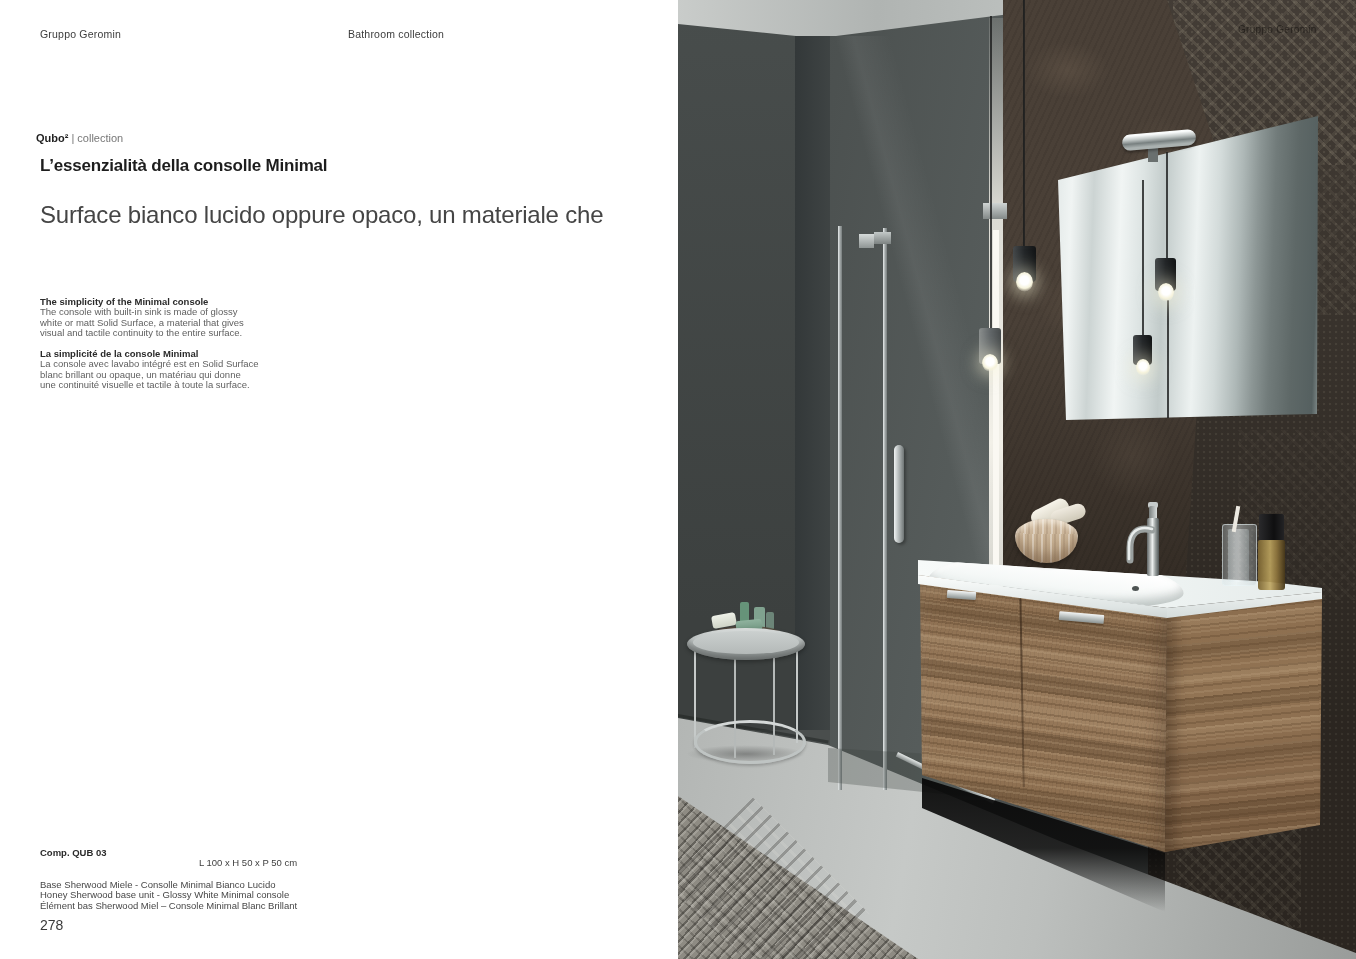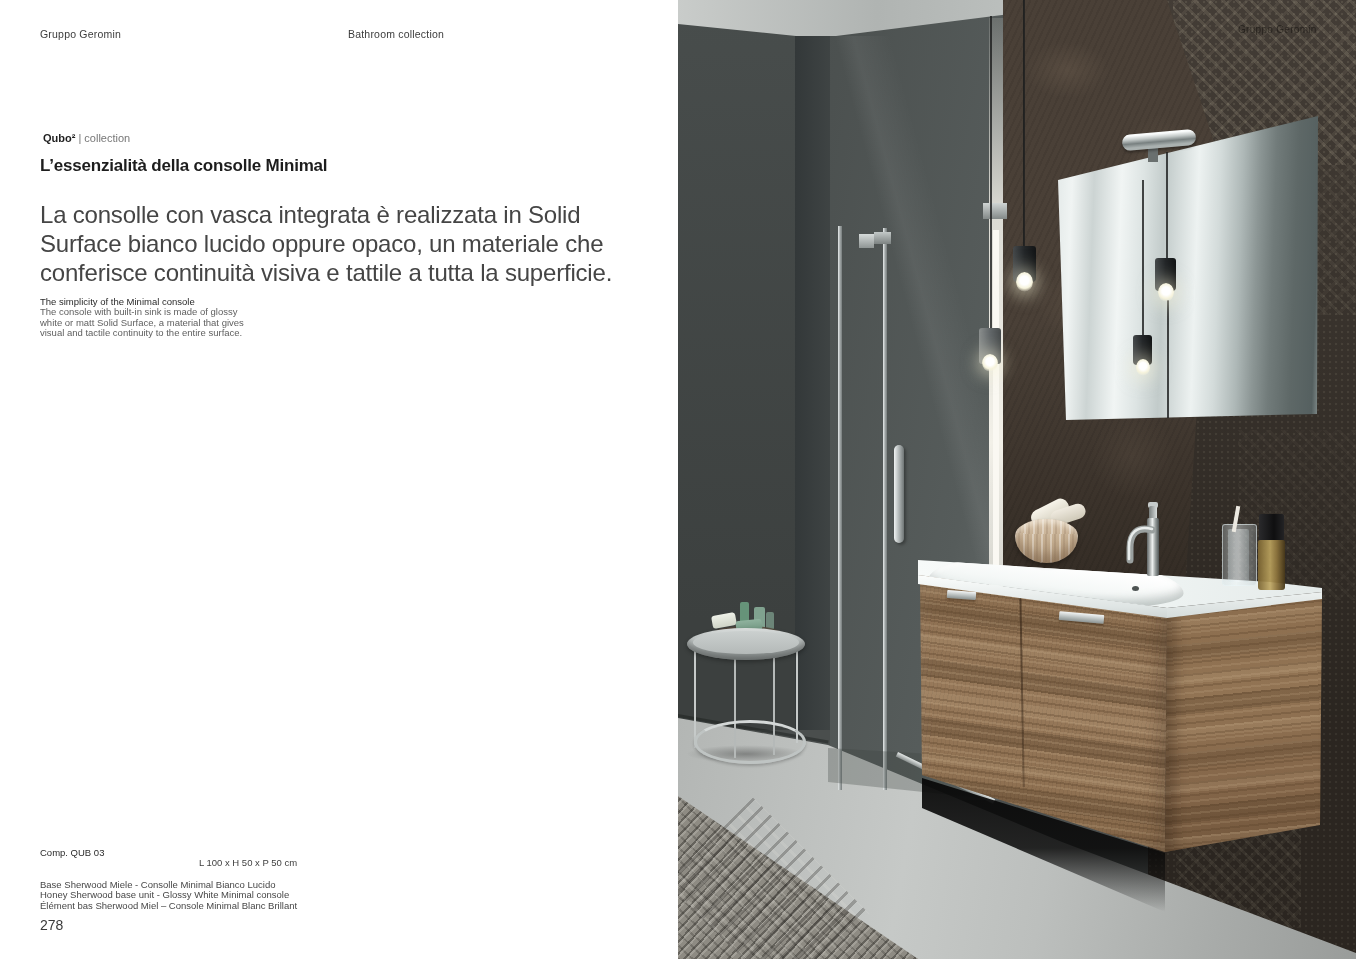--- a/index.html
+++ b/index.html
@@ -5,21 +5,21 @@
   html,body{margin:0;padding:0;background:#ffffff;}
   #spread{position:relative;width:1356px;height:959px;background:#ffffff;overflow:hidden;
           font-family:"Liberation Sans",sans-serif;}
   .abs{position:absolute;}
   
   .hdr{font-size:10.5px;color:#3c3c3c;letter-spacing:.2px;}
   .brand-line{font-size:11px;color:#777;}
   .brand-line b{color:#1f1f1f;font-weight:700;}
   .title{font-size:17px;font-weight:700;color:#1d1d1d;letter-spacing:-.2px;}
   .lead{font-size:24px;line-height:29px;font-weight:300;color:#454545;letter-spacing:-.2px;white-space:nowrap;}
-  .small-h{font-size:9.5px;font-weight:400;color:#2a2a2a;line-height:11px;white-space:nowrap;}
+  .small-h{font-size:9.5px;font-weight:700;color:#2a2a2a;line-height:11px;white-space:nowrap;}
   .small-t{font-size:9.5px;color:#5f5f5f;line-height:10.5px;white-space:nowrap;}
   .pagenum{font-size:14px;color:#3a3a3a;}
   
   #photo{position:absolute;left:678px;top:0;width:678px;height:959px;overflow:hidden;background:#4a4e4d;}
   .chrome-v{background:linear-gradient(90deg,#e8ecec,#9aa0a0 60%,#777d7d);}
   .bulb{border-radius:50%;
         background:radial-gradient(circle at 50% 42%,#ffffff 30%,#f6f3dc 55%,rgba(246,243,220,.35) 78%,rgba(246,243,220,0) 100%);
         box-shadow:0 0 16px 5px rgba(250,246,215,.5);}
   .pend-dark{border-radius:3px 3px 4px 4px;background:linear-gradient(90deg,#45494b,#232628 50%,#121415);}
   .cable{background:rgba(30,32,32,.82);}
@@ -31,37 +31,41 @@
 </style>
 </head>
 <body>
 
 <div id="spread">
 
   <div class="abs" style="left:0;top:0;width:678px;height:959px;background:#fff;">
     <div class="abs hdr" style="left:40px;top:28px;">Gruppo Geromin</div>
     <div class="abs hdr" style="left:348px;top:28px;">Bathroom collection</div>
 
-    <div class="abs brand-line" style="left:43px;top:132px;"><b>Qubo²</b><span> | collection</span></div>
+    <div class="abs brand-line" style="left:36px;top:132px;"><b>Qubo²</b><span> | collection</span></div>
 
     <div class="abs title" style="left:40px;top:156px;">L’essenzialità della consolle Minimal</div>
 
     <div class="abs" style="left:40px;top:200px;">
-      <div class="lead">La consolle con vasca integrata è realizzata in Solid</div>
       <div class="lead">Surface bianco lucido oppure opaco, un materiale che</div>
-      <div class="lead">conferisce continuità visiva e tattile a tutta la superficie.</div>
     </div>
 
     <div class="abs" style="left:40px;top:296px;">
       <div class="small-h">The simplicity of the Minimal console</div>
       <div class="small-t">The console with built-in sink is made of glossy</div>
       <div class="small-t">white or matt Solid Surface, a material that gives</div>
       <div class="small-t">visual and tactile continuity to the entire surface.</div>
     </div>
 
+    <div class="abs" style="left:40px;top:348px;">
+      <div class="small-h">La simplicité de la console Minimal</div>
+      <div class="small-t">La console avec lavabo intégré est en Solid Surface</div>
+      <div class="small-t">blanc brillant ou opaque, un matériau qui donne</div>
+      <div class="small-t">une continuité visuelle et tactile à toute la surface.</div>
+    </div>
 
     <div class="abs" style="left:40px;top:847px;">
       <div class="small-h">Comp. QUB 03</div>
       <div class="small-t" style="color:#3f3f3f;text-align:right;">L 100 x H 50 x P 50 cm</div>
       <div style="height:11px;"></div>
       <div class="small-t" style="color:#474747;">Base Sherwood Miele - Consolle Minimal Bianco Lucido</div>
       <div class="small-t" style="color:#474747;">Honey Sherwood base unit - Glossy White Minimal console</div>
       <div class="small-t" style="color:#474747;">Élément bas Sherwood Miel – Console Minimal Blanc Brillant</div>
     </div>
 

